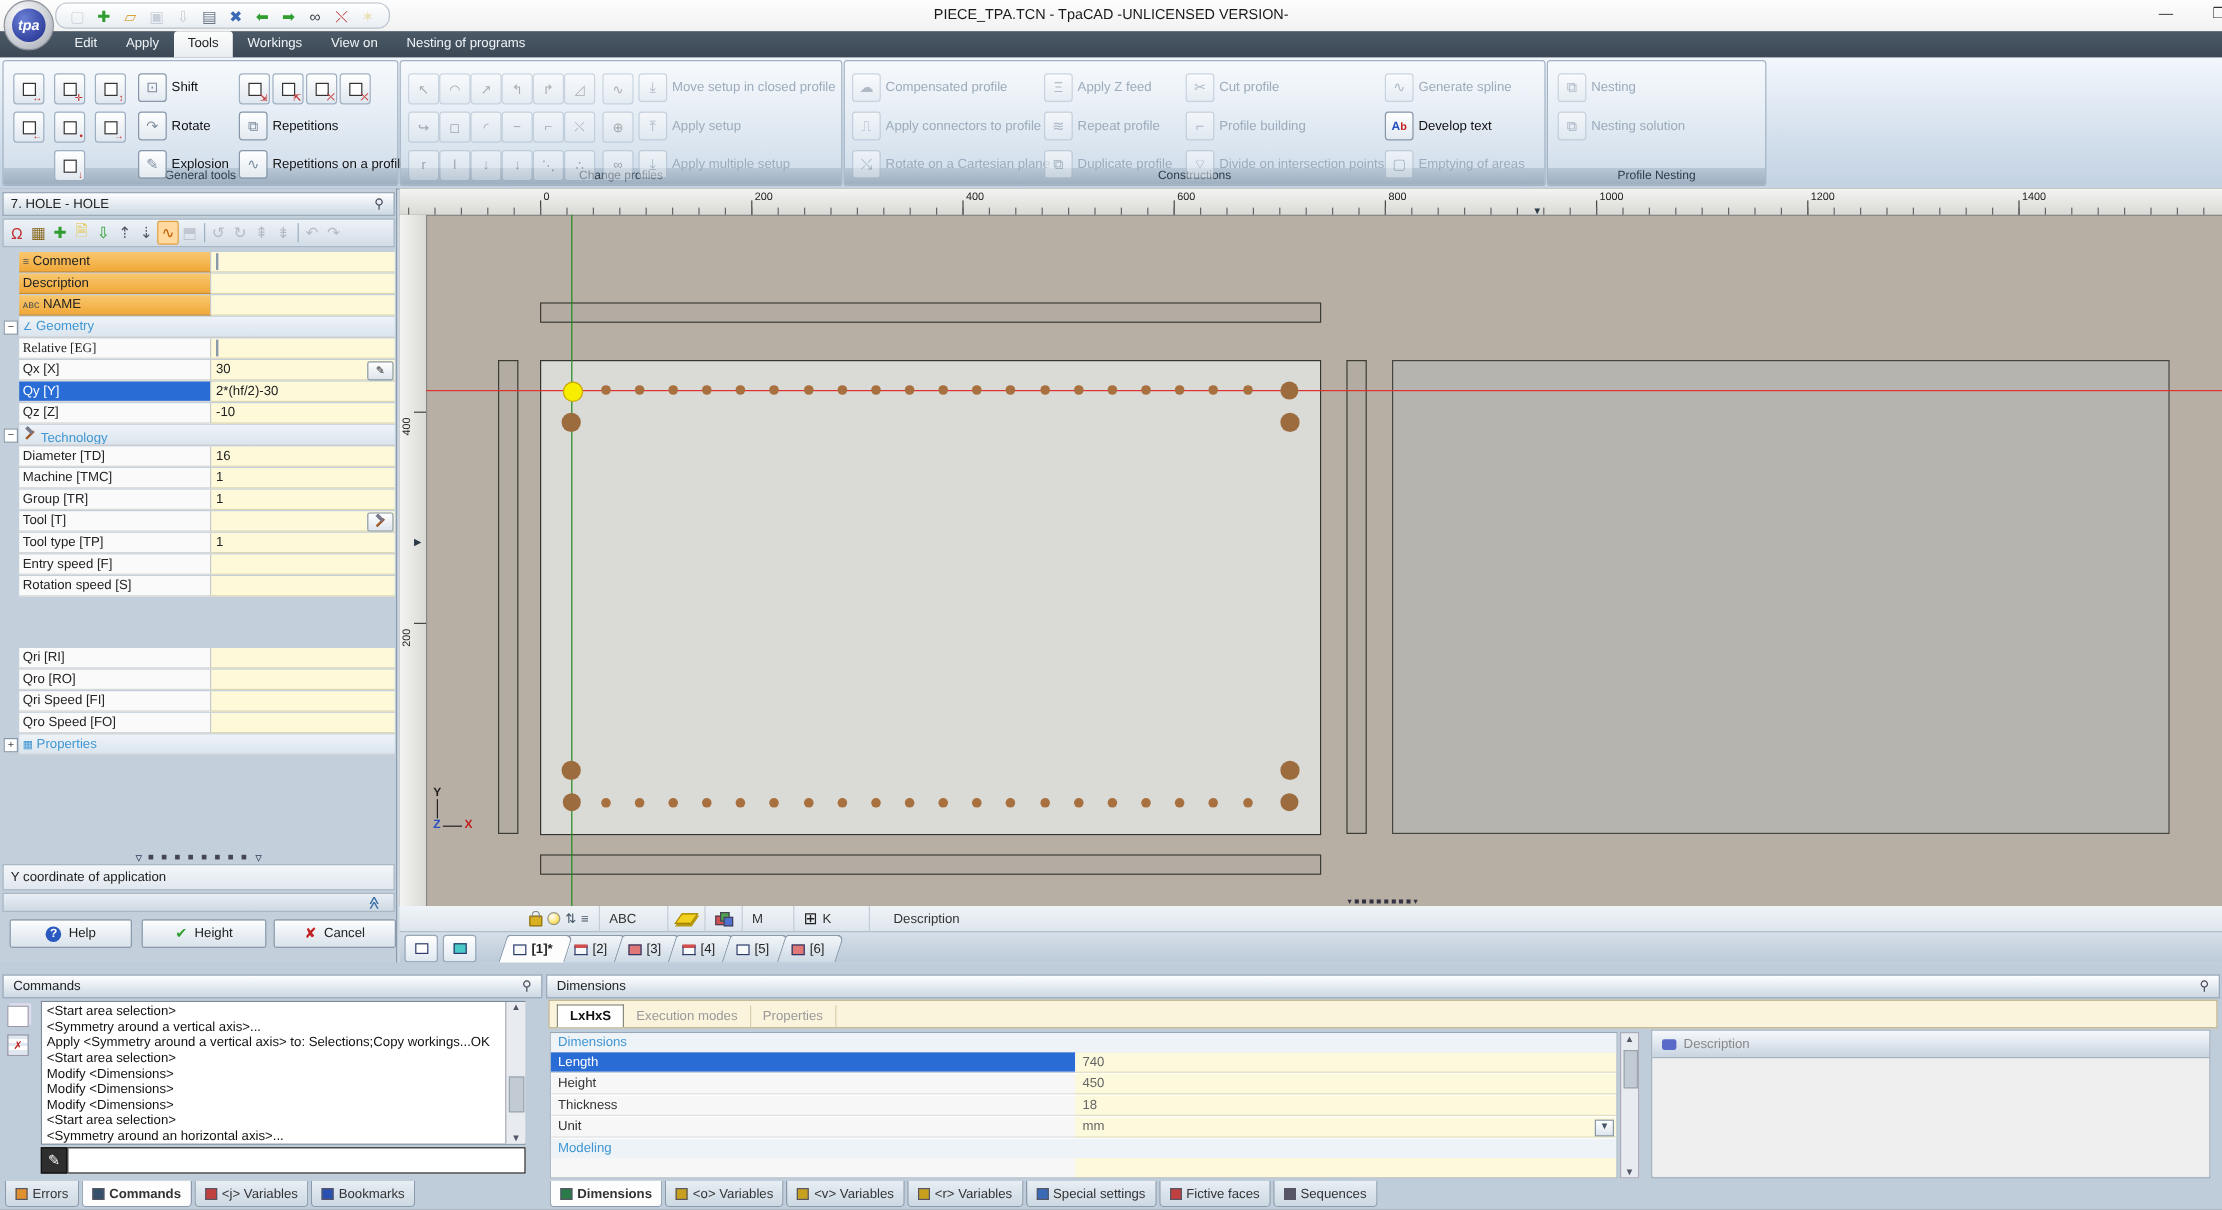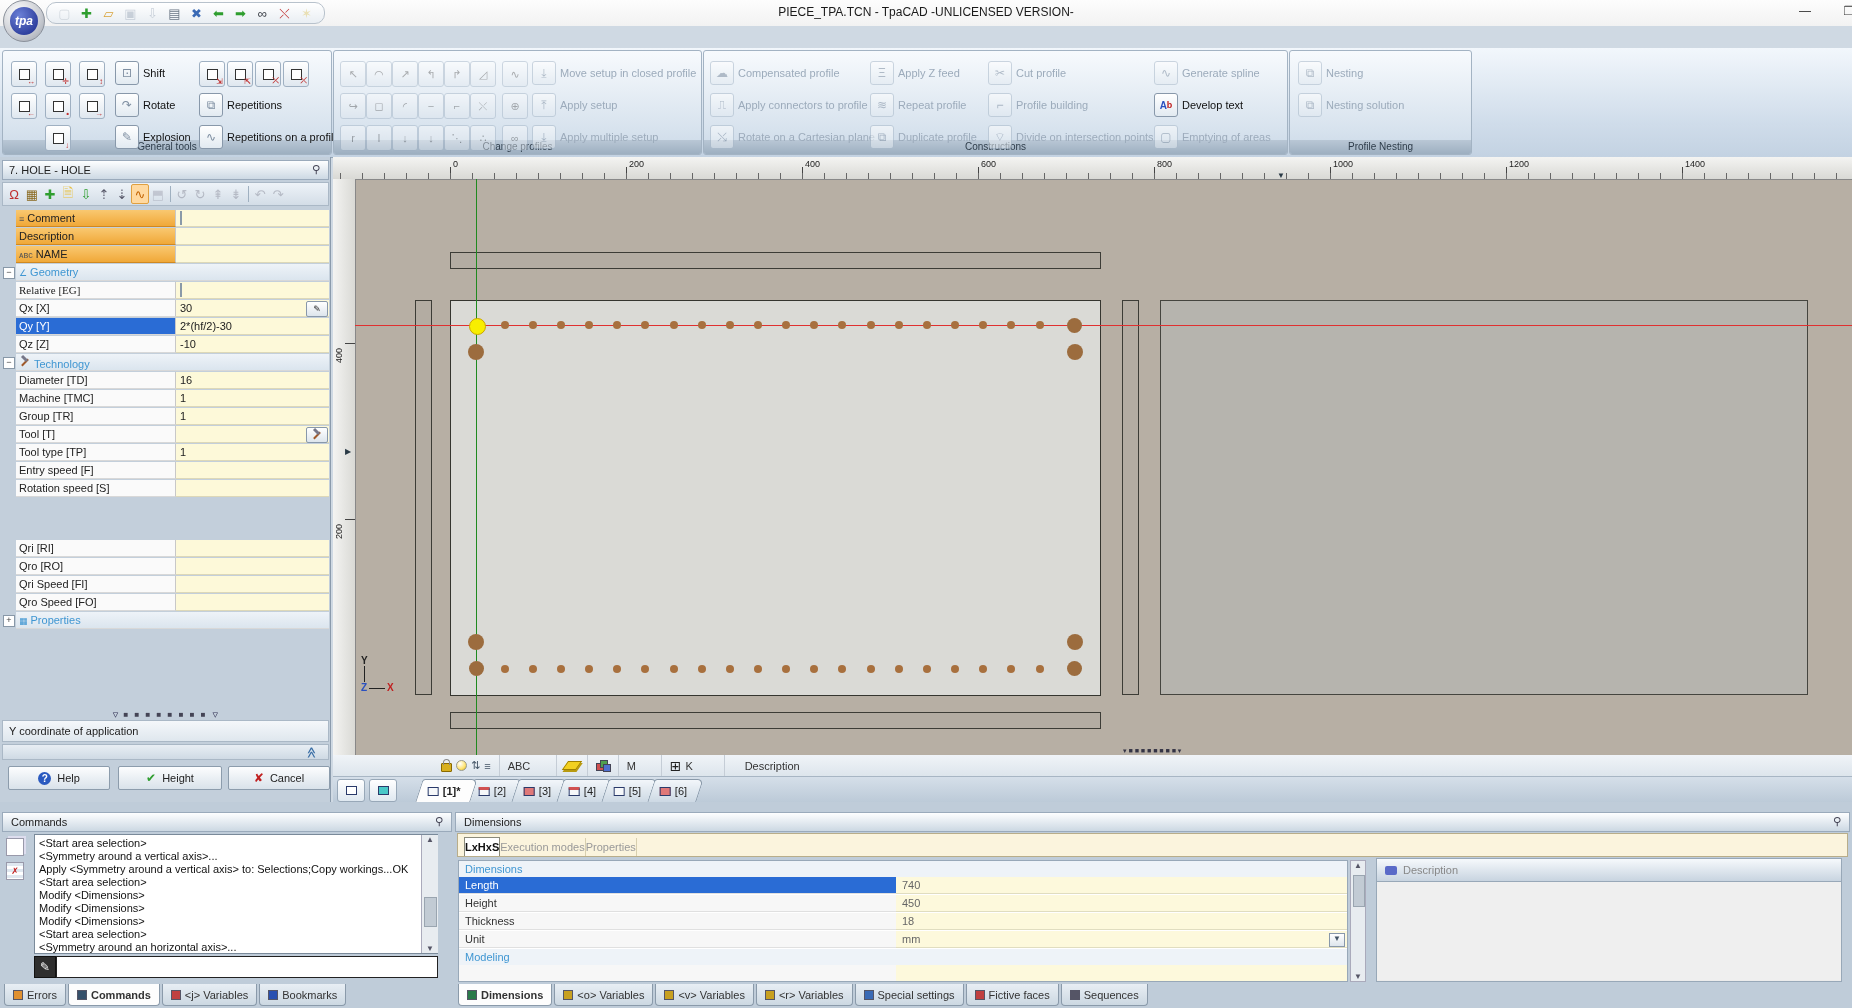--- a/index.html
+++ b/index.html
@@ -101,21 +101,21 @@
   .logline{white-space:nowrap;line-height:13px;color:#111;}
   #cmd-scroll{position:absolute;left:421px;top:33px;width:16px;height:118px;background:#e8ecf0;border-left:1px solid #aab;display:flex;flex-direction:column;justify-content:space-between;align-items:center;font-size:8px;color:#556;}
   #cmd-thumb{position:absolute;left:2px;top:62px;width:11px;height:28px;background:#c2cbd4;border:1px solid #9aa5b0;}
   #cmd-inputicon{position:absolute;left:34px;top:154px;width:22px;height:22px;background:#2e2e2e;color:#fff;display:flex;align-items:center;justify-content:center;font-size:12px;box-sizing:border-box;border:1px solid #111;}
   #cmd-input{position:absolute;left:56px;top:154px;width:382px;height:22px;background:#fff;border:1px solid #222;box-sizing:border-box;}
   .tabstrip{position:absolute;display:flex;gap:2px;align-items:flex-end;}
   .btab{height:21px;display:flex;align-items:center;gap:4px;padding:0 8px;background:linear-gradient(#e8eef4,#ccd8e2);border:1px solid #8a9aaa;border-top:none;border-radius:0 0 4px 4px;color:#333;white-space:nowrap;}
   .btab.active{background:#fdfdfd;font-weight:bold;}
   
   #dim-tabstrip{position:absolute;left:457px;top:31px;width:1391px;height:24px;background:#fbf4dd;border:1px solid #b8ad8a;box-sizing:border-box;display:flex;align-items:flex-end;padding-left:6px;gap:0;}
-  .dtab{padding:3px 0;color:#999;border-right:1px solid #d8cfae;}
+  .dtab{padding:3px 10px;color:#999;border-right:1px solid #d8cfae;}
   .dtab.active{background:#fff;border:1px solid #8a8a7a;border-bottom:none;color:#111;font-weight:bold;}
   #dim-grid{position:absolute;left:458px;top:58px;width:890px;height:122px;background:#fff;border:1px solid #98a8b8;box-sizing:border-box;overflow:hidden;}
   .drow{position:relative;width:100%;height:18px;}
   .drow .dl{position:absolute;left:0;top:0;width:437px;height:17px;border-bottom:1px solid #e0e0e0;padding:2px 6px;box-sizing:border-box;background:#f7f7f7;color:#333;}
   .drow .dv{position:absolute;left:437px;top:0;right:0;height:17px;border-bottom:1px solid #e0ddc0;padding:2px 6px;box-sizing:border-box;background:#fdf9dc;color:#666;}
   .drow.sel .dl{background:#2a6cd5;color:#fff;}
   .drow.ghead{height:16px;}
   .drow.ghead .dl{width:100%;background:#eef3f8;color:#3f96d2;border-bottom:1px solid #ccd8e2;}
   .ddrop{position:absolute;right:2px;top:2px;width:14px;height:12px;border:1px solid #8898aa;background:linear-gradient(#fff,#dde5ec);font-size:8px;text-align:center;color:#456;}
   #dim-scroll{position:absolute;left:1350px;top:58px;width:16px;height:122px;background:#e8ecf0;border:1px solid #aab;box-sizing:border-box;display:flex;flex-direction:column;justify-content:space-between;align-items:center;font-size:8px;color:#556;}
@@ -157,20 +157,28 @@
         <span class="qicon" style="color: rgb(192, 48, 48);">⤬</span>
         <span class="qicon dis" style="color: rgb(216, 184, 56);">✶</span>
       </div>
     <div class="abs winbtn" style="left:1792px;">—</div>
     <div class="abs winbtn" style="left:1836px;">❐</div>
   </div>
   <div class="abs" id="applogo">
       <div class="inner">tpa</div>
     </div>
 
+  <div class="abs" id="menubar">
+      <div class="menuitem">Edit</div>
+      <div class="menuitem">Apply</div>
+      <div class="menuitem active">Tools</div>
+      <div class="menuitem">Workings</div>
+      <div class="menuitem">View on</div>
+      <div class="menuitem">Nesting of programs</div>
+    </div>
 
   <div class="abs" id="ribbon">
     <div class="rgroup" id="rg1" style="left:2px;width:328px;">
         <div class="glabel">General tools</div>
         <div class="mini" style="left: 8px; top: 10px;">
           <span class="sq"></span>
           <span class="arr" style="right: 1px; bottom: 0px;">↔</span>
         </div>
         <div class="mini" style="left: 42px; top: 10px;">
           <span class="sq"></span>

